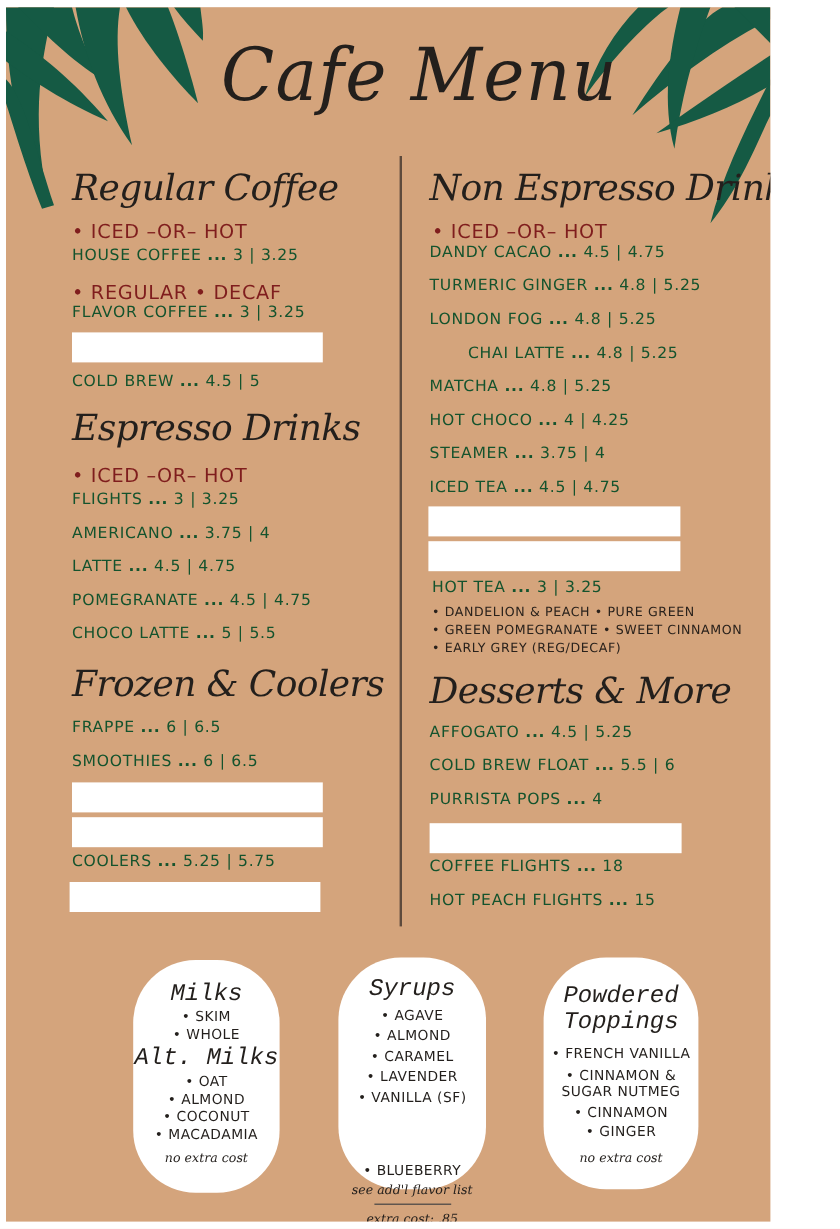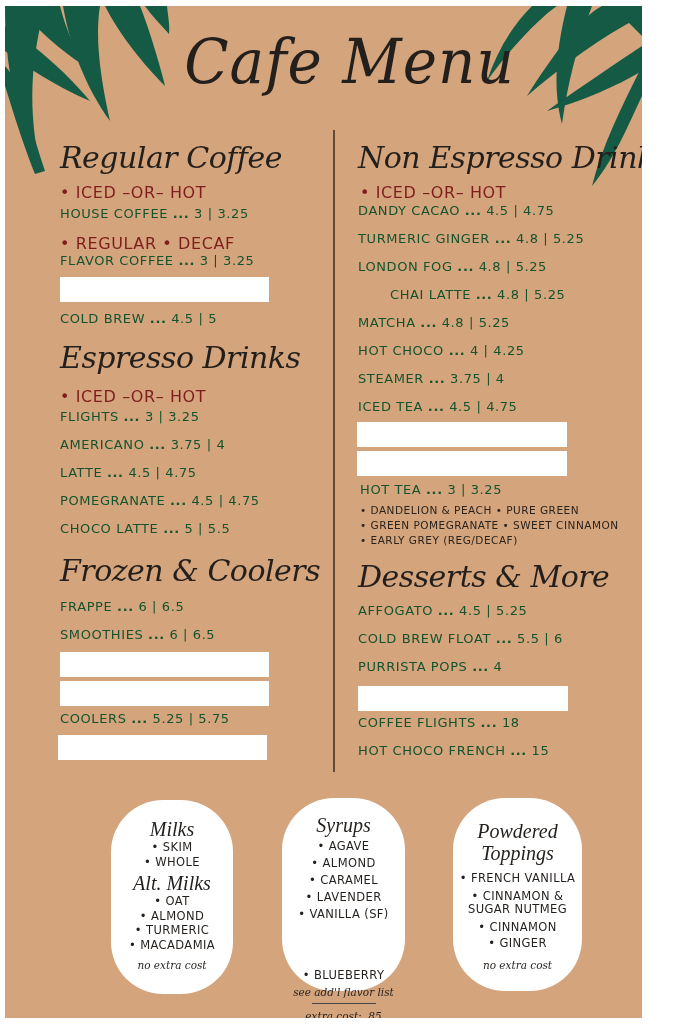--- a/index.html
+++ b/index.html
@@ -41,21 +41,21 @@
   }
   .subnote {
     position:absolute; font-family:"DejaVu Sans", sans-serif; font-size:10.5px;
     color:#2a221c; letter-spacing:0.5px; white-space:nowrap;
   }
   .card {
     position:absolute; background:#ffffff; border-radius:52px;
     text-align:center; color:#231f1c;
   }
   .card .ch {
-    font-family:Liberation Serif, serif; font-style:italic; font-size:20px;
+    font-family:Liberation Mono, monospace; font-style:italic; font-size:20px;
     line-height:22px; display:block;
   }
   .card .ci {
     font-family:"DejaVu Sans", sans-serif; font-size:11.5px; letter-spacing:0.4px;
     line-height:14.5px; display:block;
   }
   .card .cn {
     font-family:"DejaVu Serif", serif; font-style:italic; font-size:10.5px;
     display:block;
   }
@@ -234,35 +234,35 @@
       <span class="dots">...</span>
       <span>4</span>
     </div>
     <div class="blank" style="top:680px; left:0; width:210px;"></div>
     <div class="item" style="top:709px;">
       <span>COFFEE FLIGHTS</span>
       <span class="dots">...</span>
       <span>18</span>
     </div>
     <div class="item" style="top:737px;">
-      <span>HOT CHOCO FRENCH</span>
+      <span>HOT PEACH FLIGHTS</span>
       <span class="dots">...</span>
       <span>15</span>
     </div>
   </div>
 
   <div class="card" style="left:106px; top:794px; width:122px; height:194px;">
     <div style="padding-top:18px;">
       <span class="ch">Milks</span>
       <span class="ci">• SKIM</span>
       <span class="ci">• WHOLE</span>
       <span class="ch" style="margin-top:3px;">Alt. Milks</span>
       <span class="ci">• OAT</span>
       <span class="ci">• ALMOND</span>
-      <span class="ci">• TURMERIC</span>
+      <span class="ci">• COCONUT</span>
       <span class="ci">• MACADAMIA</span>
       <span class="cn" style="margin-top:7px;">no extra cost</span>
     </div>
   </div>
 
   <div class="card" style="left:277px; top:792px; width:123px; height:193px;">
     <div style="padding-top:16px;">
       <span class="ch" style="margin-bottom:2px;">Syrups</span>
       <span class="ci" style="line-height:17px;">• AGAVE</span>
       <span class="ci" style="line-height:17px;">• ALMOND</span>

